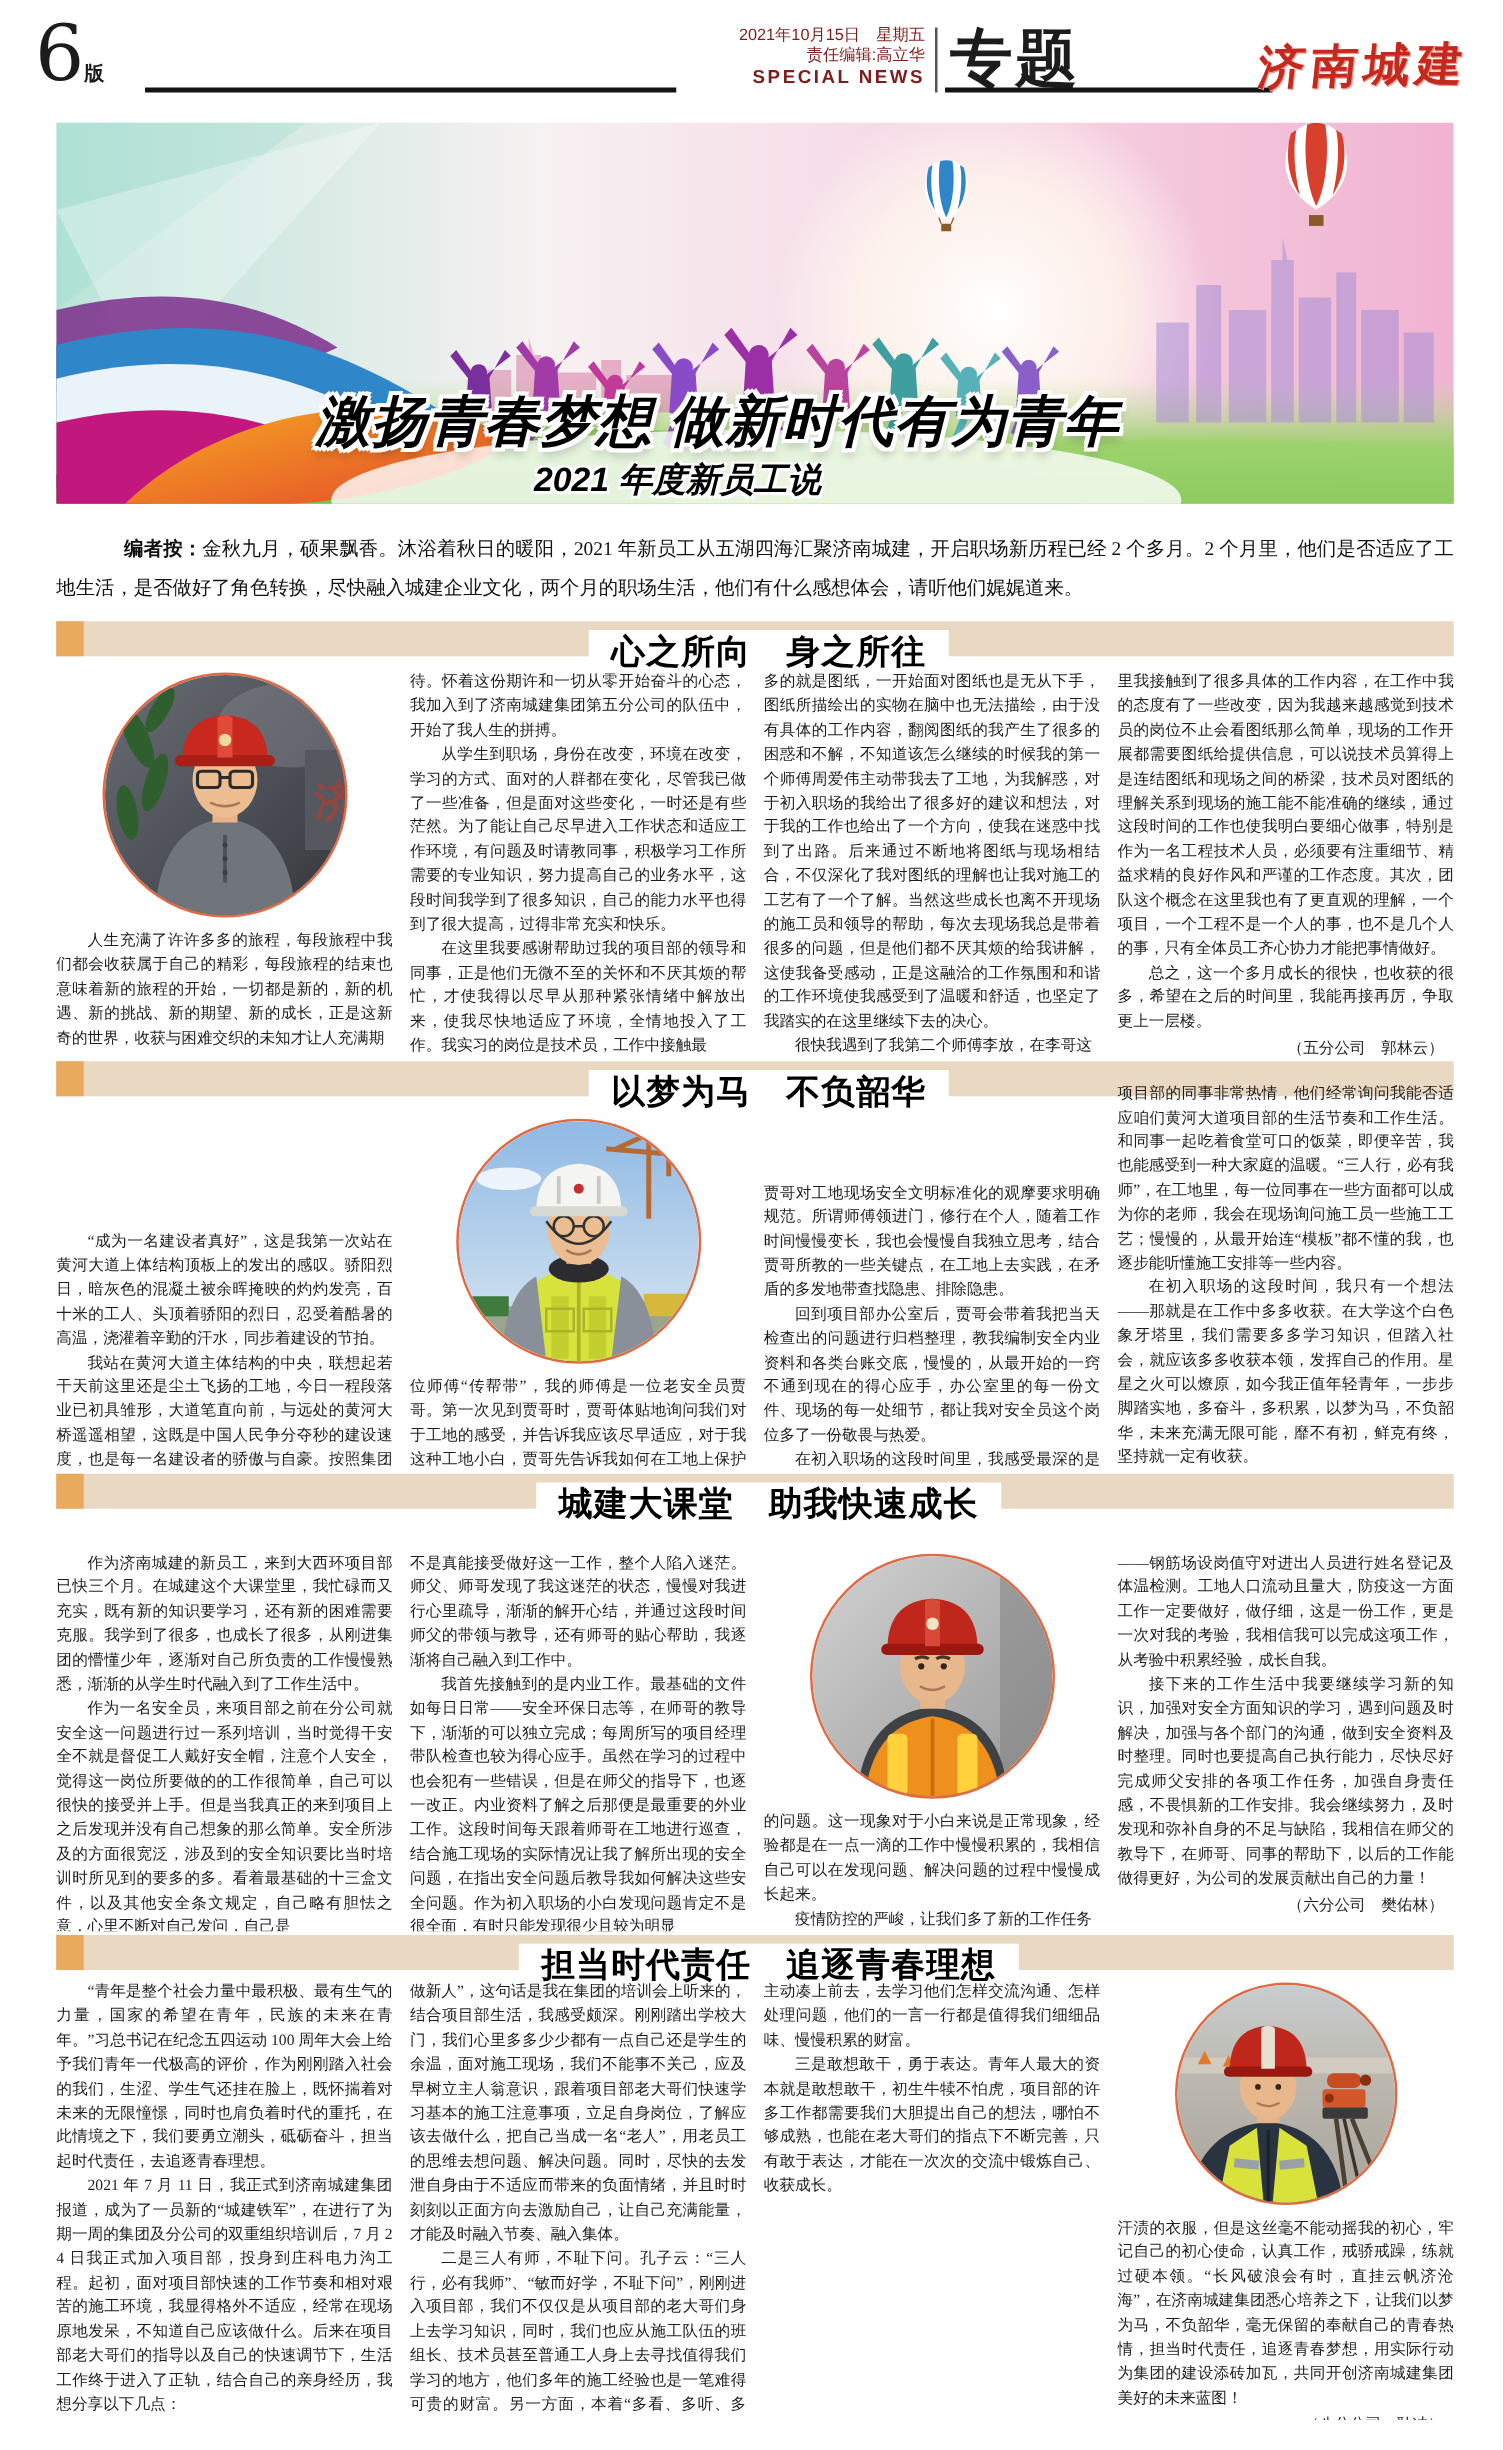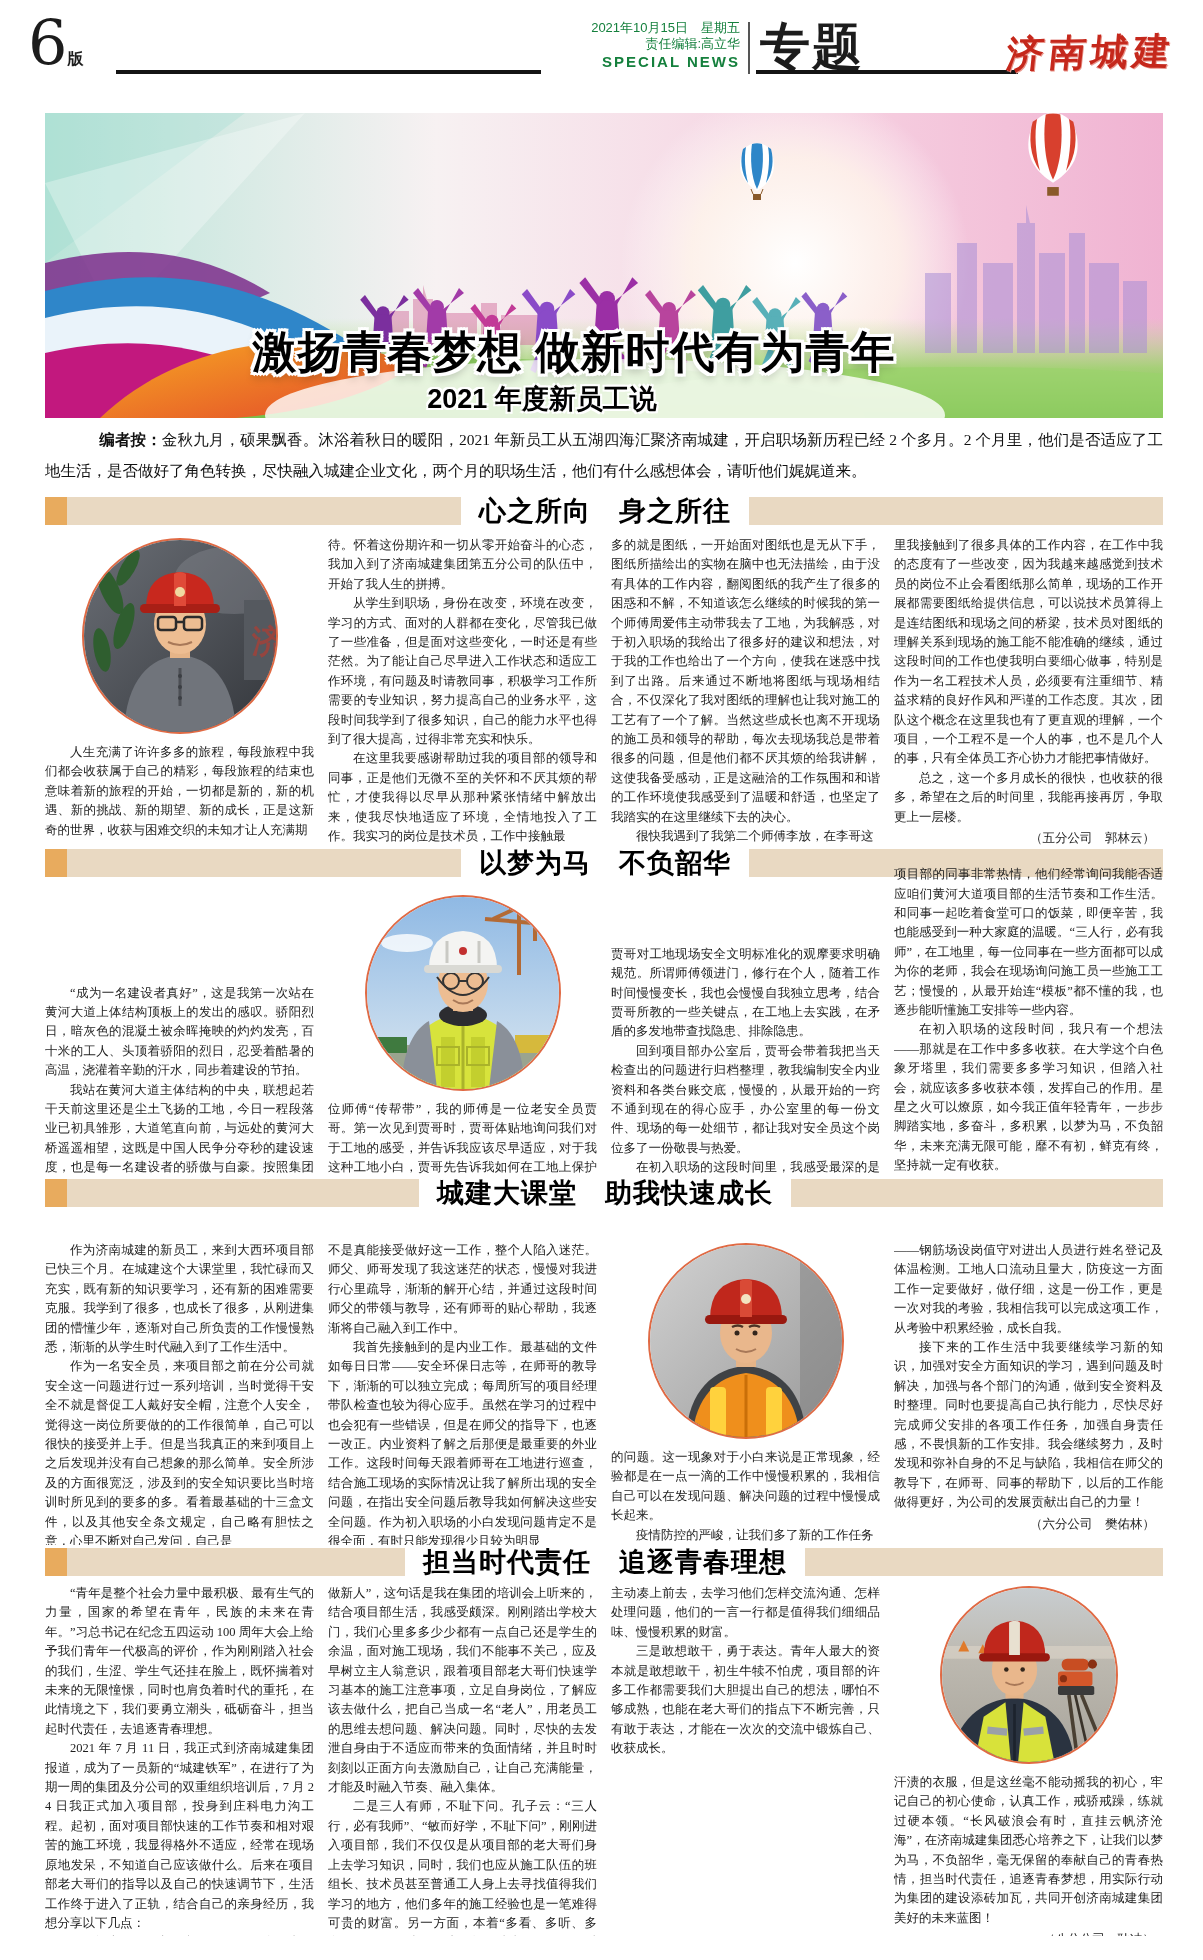--- a/index.html
+++ b/index.html
@@ -7,45 +7,45 @@
         font-family:"Liberation Serif","DejaVu Serif",serif;color:#1c1c1c;overflow:hidden;}
   
   .hdr{position:absolute;left:28px;top:12px;width:1147px;height:80px;}
   .edition{position:absolute;left:0;top:0;line-height:1;}
   .edition .num{font-size:62px;font-family:"DejaVu Serif",serif;font-weight:400;}
   .edition .ban{font-size:16px;font-weight:700;font-family:"Liberation Sans",sans-serif;}
   .hline{position:absolute;height:4px;background:#141414;top:58px;}
   .hline.l{left:88px;width:425px;}
   .hline.r{left:728px;width:262px;}
   .hdr-center{position:absolute;left:500px;top:8px;width:212px;text-align:right;
-              font-family:"Liberation Sans",sans-serif;font-size:13px;line-height:16px;color:#15803d;}
+              font-family:"Liberation Sans",sans-serif;font-size:13px;line-height:16px;color:#7f1d1d;}
   .hdr-center .en{font-size:15px;font-weight:700;letter-spacing:2px;margin-top:2px;}
   .vdiv{position:absolute;left:720px;top:10px;width:2px;height:52px;background:#555;}
   .zhuanti{position:absolute;left:732px;top:2px;font-family:"Liberation Sans",sans-serif;
            font-size:50px;font-weight:900;letter-spacing:2px;}
   .masthead{position:absolute;right:0;top:16px;color:#c5281c;font-size:37px;font-weight:700;
             font-family:"Liberation Serif",serif;transform:skewX(-7deg) rotate(-1deg);
             letter-spacing:5px;text-shadow:1px 1px 0 #e9988e;}
   
-  .banner{position:absolute;left:45px;top:113px;width:1118px;height:305px;}
+  .banner{position:absolute;left:45px;top:98px;width:1118px;height:305px;font-style:italic;}
   .banner svg{position:absolute;inset:0;display:block;}
   .banner-title{position:absolute;left:0;right:60px;top:210px;text-align:center;
     font-family:"Liberation Sans",sans-serif;font-size:44px;font-weight:900;letter-spacing:1px;color:#000;
     text-shadow:-3px -3px 0 #fff,3px -3px 0 #fff,-3px 3px 0 #fff,3px 3px 0 #fff,0 -3px 0 #fff,0 3px 0 #fff,-3px 0 0 #fff,3px 0 0 #fff,0 6px 8px rgba(0,0,0,.25);}
   .banner-sub{position:absolute;left:0;right:160px;top:268px;text-align:center;
     font-family:"Liberation Sans",sans-serif;font-size:27px;font-weight:900;color:#000;
     text-shadow:-2px -2px 0 #fff,2px -2px 0 #fff,-2px 2px 0 #fff,2px 2px 0 #fff;padding-left:36px;}
   
   .ednote{position:absolute;left:45px;top:424px;width:1118px;font-size:15.5px;line-height:31px;
           text-align:justify;text-indent:3.5em;color:#111;}
   .ednote b{font-family:"Liberation Sans",sans-serif;}
   
   .bar{position:absolute;left:45px;width:1118px;height:28px;background:#e9d9c2;}
   .bar .sq{position:absolute;left:0;top:0;width:22px;height:28px;background:#e8ab5e;}
-  .bar h2{position:absolute;left:50%;transform:translateX(-50%);top:-4px;margin:1px;background:#fff;
+  .bar h2{position:absolute;left:50%;transform:translateX(-50%);top:-4px;margin:11px;background:#fff;
           padding:0 18px;font-family:"Liberation Sans",sans-serif;font-size:27px;line-height:34px;
           font-weight:900;letter-spacing:1px;white-space:nowrap;color:#000;}
   .bar1{top:497px;} .bar2{top:849px;} .bar3{top:1179px;} .bar4{top:1548px;text-align:center;}
   
   .cols{position:absolute;left:45px;width:1118px;display:flex;gap:14px;}
   .cols1{top:536px;height:310px;} .cols2{top:884px;height:313px;align-items:flex-end;}
   .cols3{top:1241px;height:304px;} .cols4{top:1584px;height:352px;}
   .col{flex:0 0 269px;width:269px;overflow:hidden;font-size:12.5px;line-height:19.4px;
        text-align:justify;word-break:break-all;color:#1d1d1d;}
   .col p{margin:0;text-indent:2em;}

